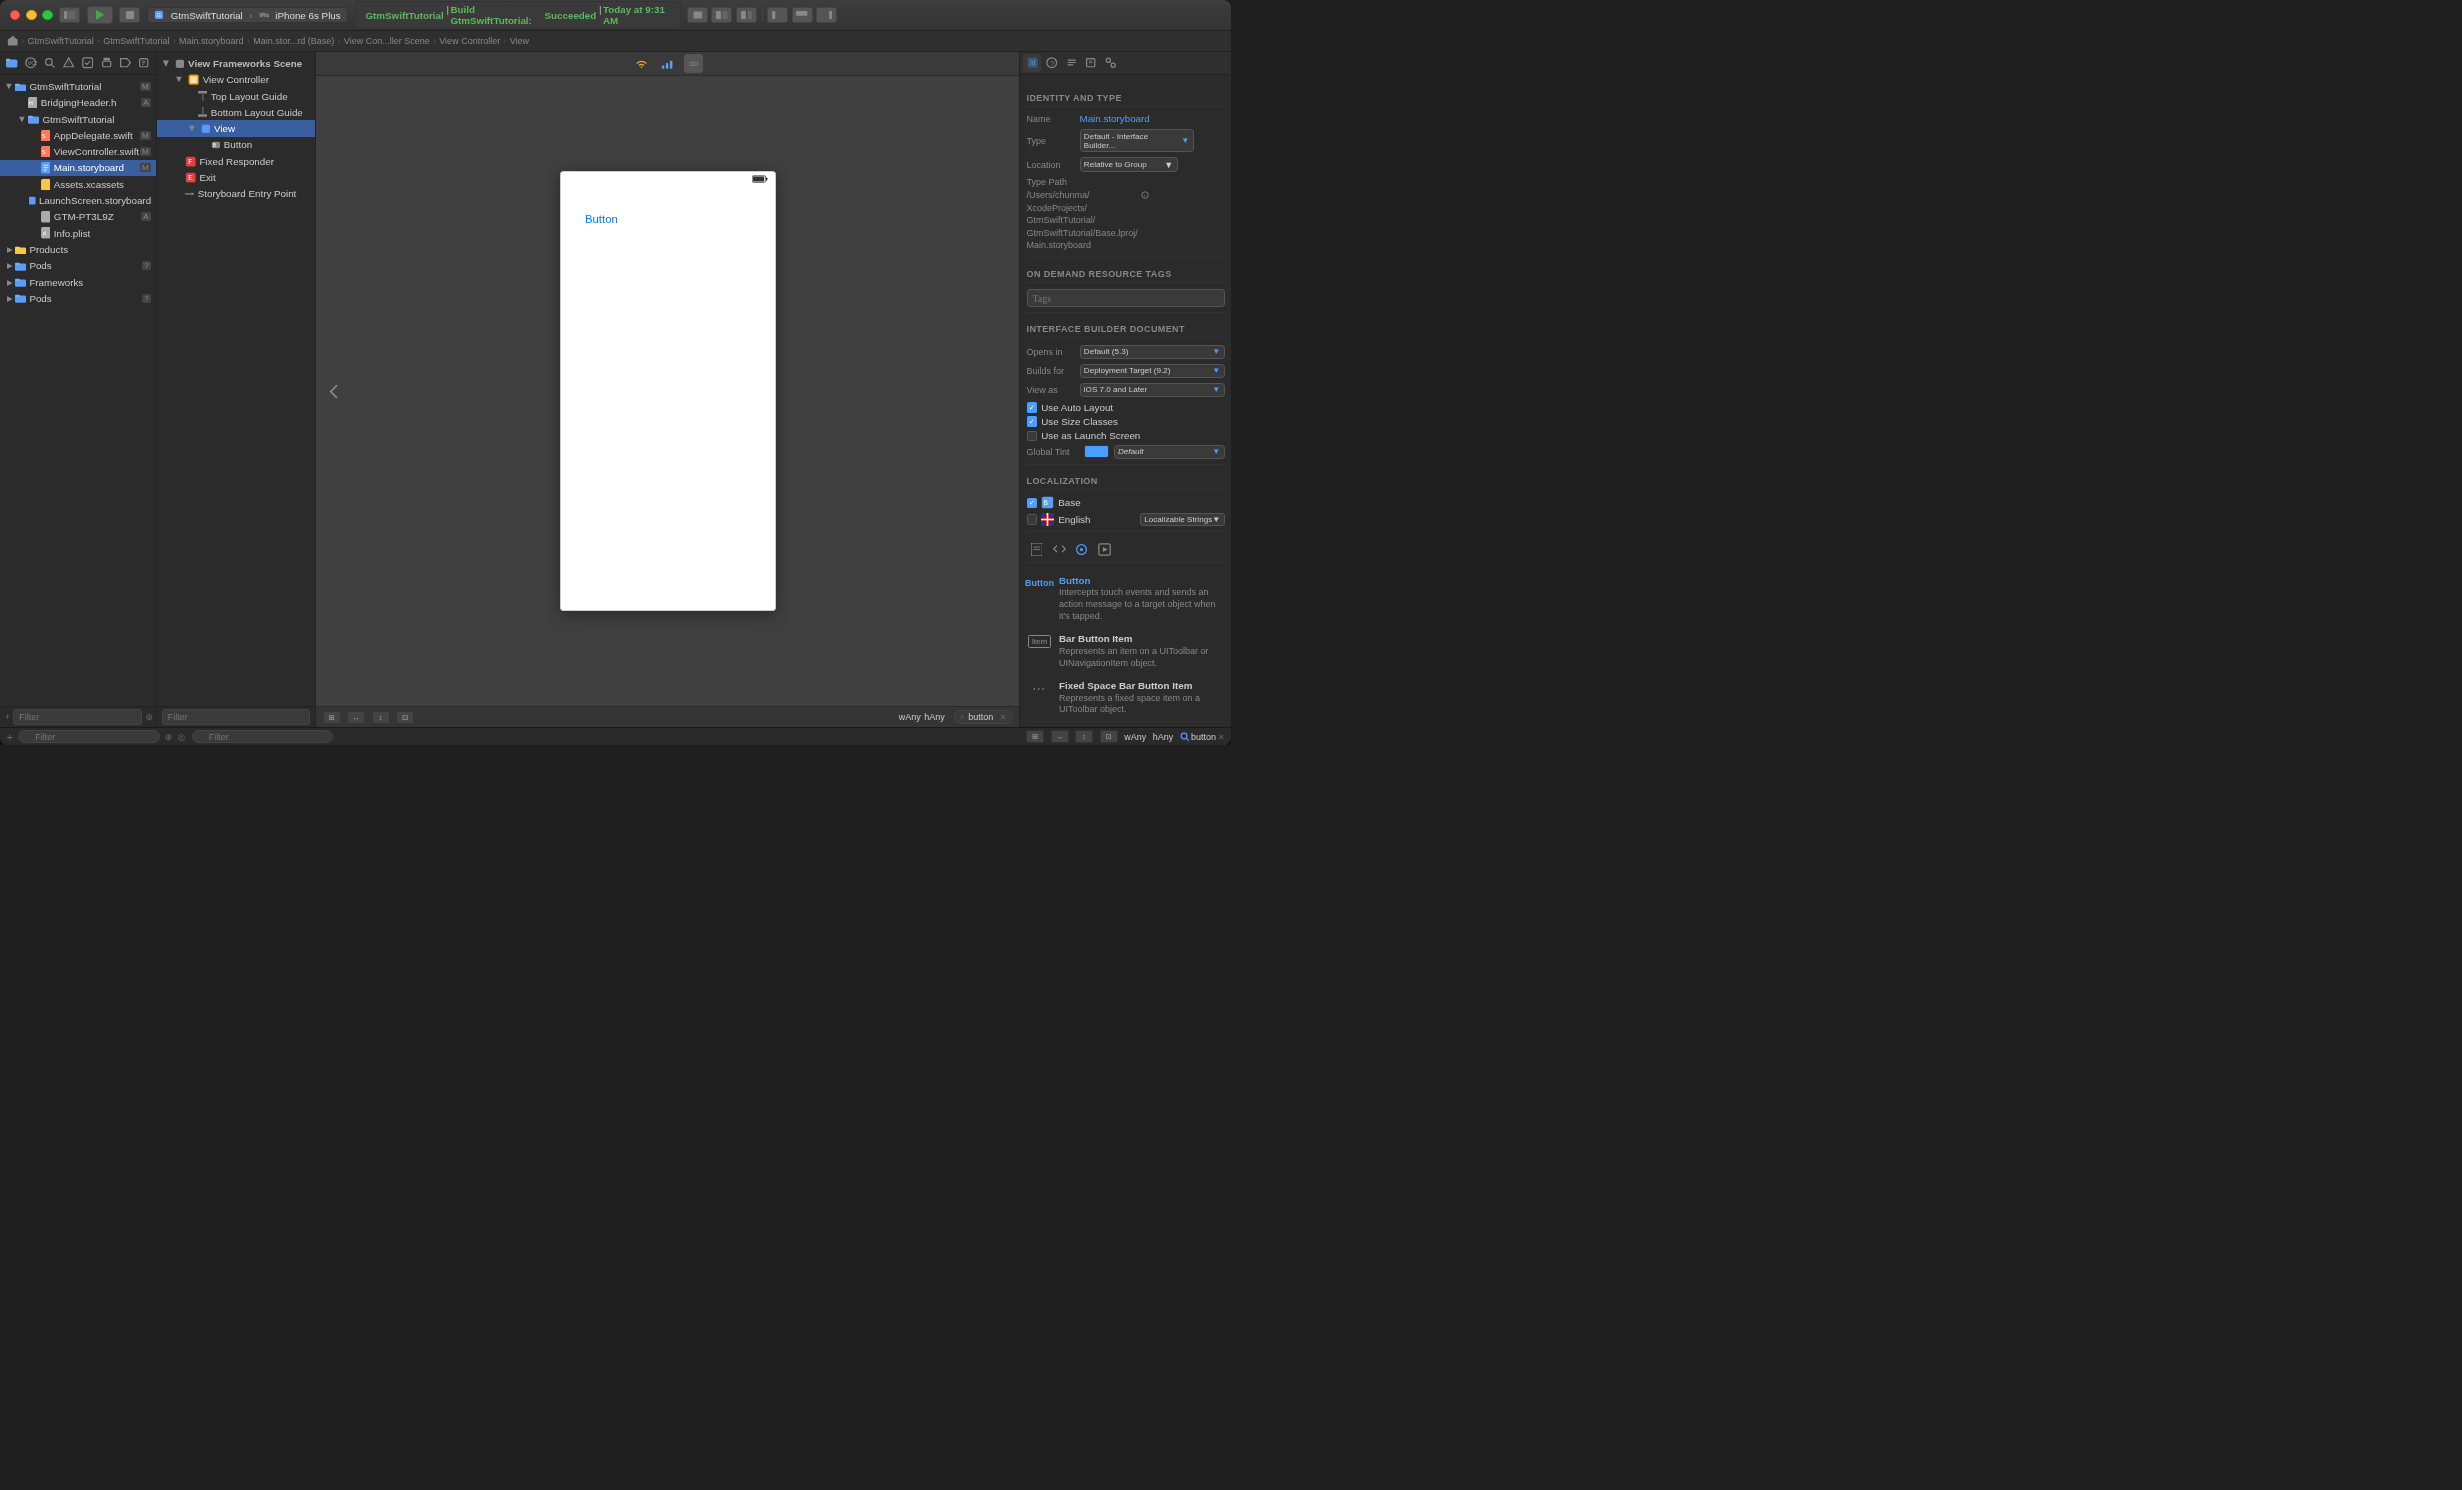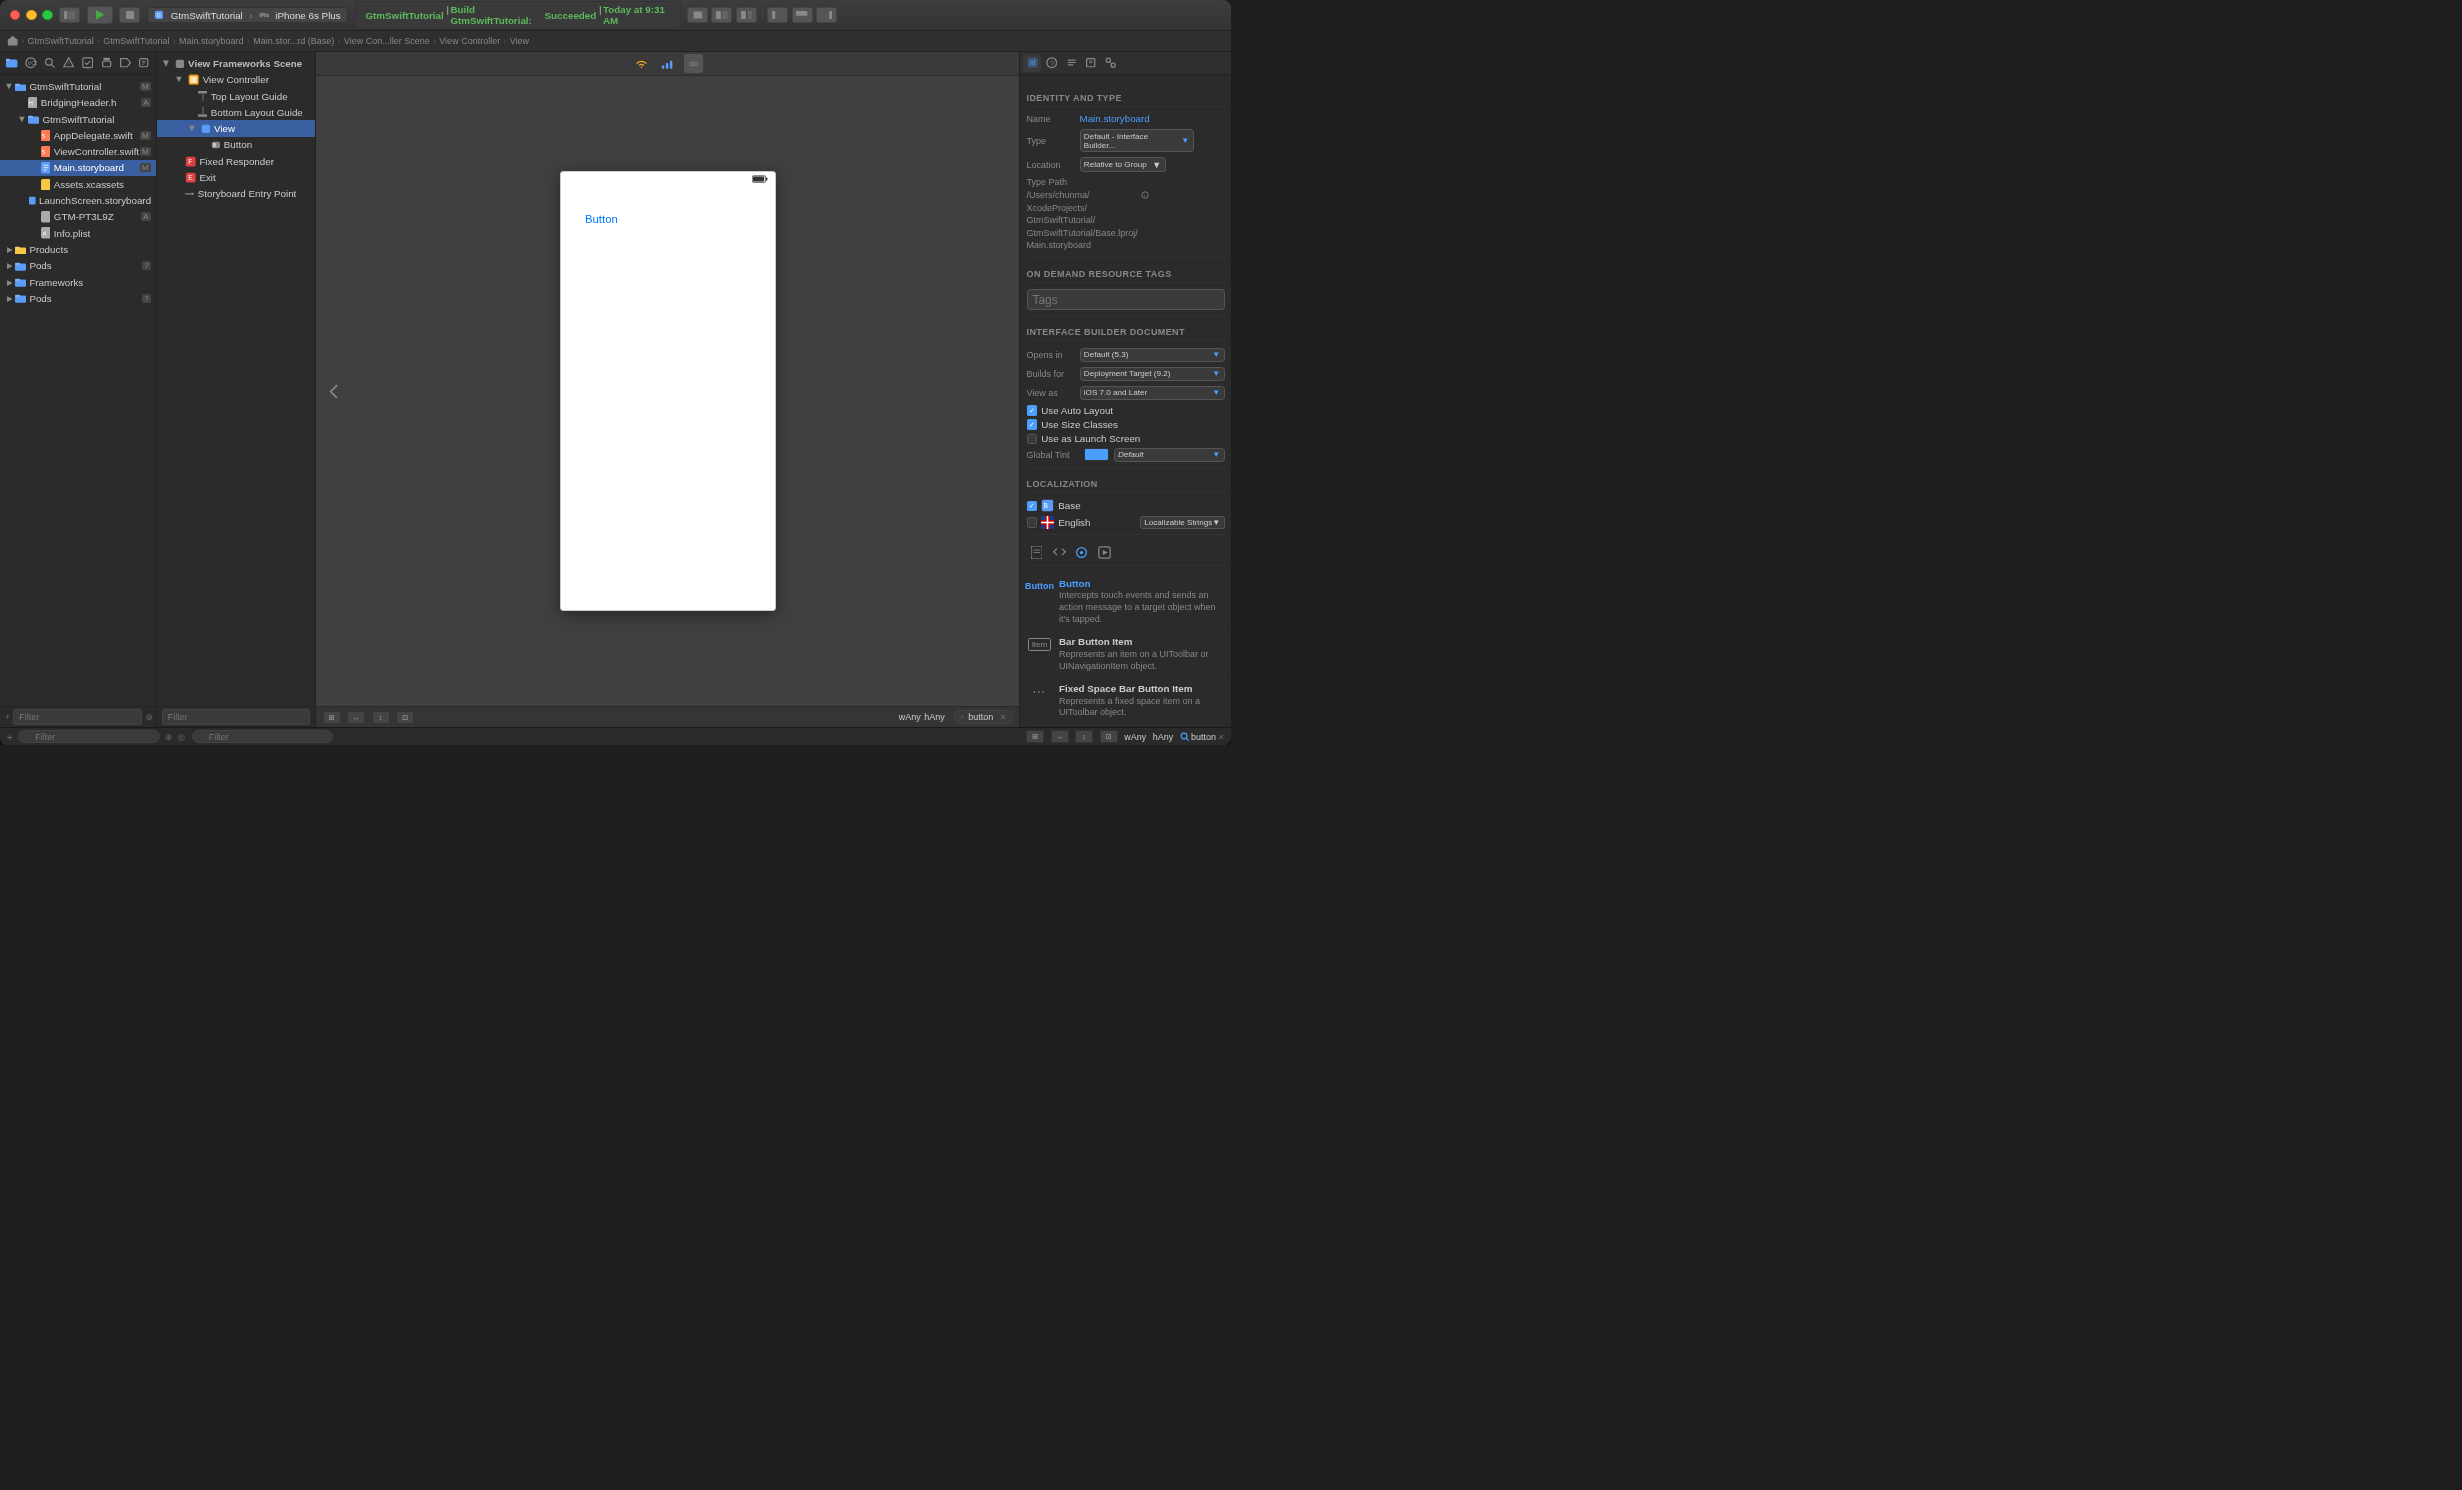--- a/index.html
+++ b/index.html
@@ -454,23 +454,24 @@
       word-break: break-all;
       line-height: 1.4;
     }
 
     .rp-tags-input {
       width: 100%;
       background: #3a3a3a;
       border: 0.8px solid #555;
       border-radius: 3.3px;
       padding: 2.4px 4.9px;
-      font-size: 12px;
+      font-size: 10px;
       color: #666;
       outline: none;
+      font-family: Liberation Serif, serif;
     }
 
     .checkbox-row {
       display: flex;
       align-items: center;
       gap: 4.1px;
       margin-bottom: 3.3px;
       font-size: 9.8px;
       color: #ccc;
     }
@@ -1186,21 +1187,21 @@
         <div class="rp-row">
           <span class="rp-label">Type</span>
           <div class="rp-select" style="width:114px;">
             <span style="font-size:8.1px;">Default - Interface Builder...</span>
             <span class="rp-select-arrow">▼</span>
           </div>
         </div>
 
         <div class="rp-row">
           <span class="rp-label">Location</span>
-          <div class="rp-select" style="width:86px;">
+          <div class="rp-select" style="width:98px;">
             <span style="font-size:8.1px;">Relative to Group</span>
             <span>▼</span>
           </div>
         </div>
 
         <div style="margin-bottom:3.3px;">
           <div style="display:flex; gap:3.3px; margin-bottom:1.6px;">
             <span class="rp-label">Type Path</span>
           </div>
           <div style="display:flex; align-items:flex-start; gap:3.3px;">

